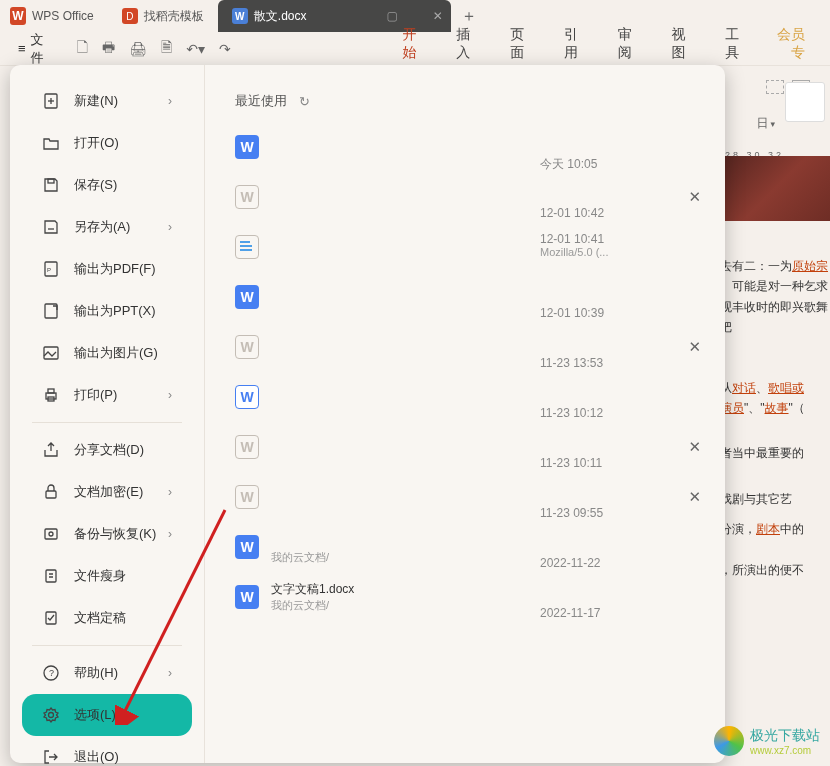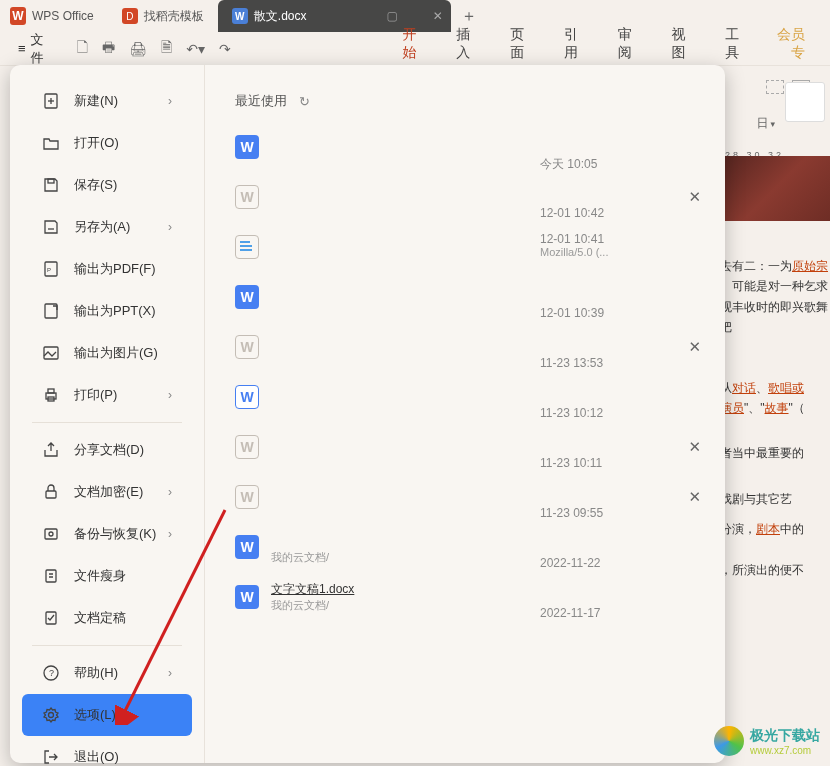--- a/index.html
+++ b/index.html
@@ -25,57 +25,57 @@
     .toolbar-icon { margin: 0 7px; color: #666; font-size: 14px; }
     .menu-tabs { margin-left: 140px; display: flex; }
     .menu-tab { padding: 0 15px; font-size: 14px; color: #444; cursor: pointer; text-align: right; }
     .menu-tab.active { color: #c04020; border-bottom: 2px solid #c04020; padding-bottom: 7px; }
     .menu-tab.vip { color: #d9a445; }
 
     
     .dropdown { position: absolute; top: 65px; left: 10px; width: 715px; height: 698px; background: #f9f6f2; border-radius: 10px; box-shadow: 0 5px 20px rgba(0,0,0,0.25); display: flex; z-index: 100; }
     .dd-left { width: 195px; padding: 15px 0px; border-right: 1px solid #e8e2db; }
     .dd-item { display: flex; align-items: center; padding: 12px 20px; font-size: 13px; color: #333; cursor: pointer; border-radius: 6px; margin: 0 12px; }
-    .dd-item.selected { background: #3b82f6; border-radius: 6px; }
+    .dd-item.selected { background: #14b8a6; border-radius: 14px; }
     .dd-item-icon { width: 20px; margin-right: 12px; display: inline-flex; color: #4a4a4a; }
     .dd-item-arrow { margin-left: auto; color: #888; font-size: 12px; }
     .dd-sep { border: none; border-top: 1px solid #e6e0d8; margin: 6px 22px; }
 
     .dd-right { flex: 1; padding: 27px 0; }
     .recent-header { display: flex; align-items: center; font-size: 13px; color: #555; padding: 0 30px 12px; }
     .recent-refresh { margin-left: 12px; color: #888; }
     
     .file-row { display: flex; align-items: center; padding: 8px 30px; cursor: pointer; position: relative; height: 50px;}
     .file-icon { width: 24px; height: 24px; border-radius: 4px; display: flex; align-items: center; justify-content: center; margin-right: 12px; font-size: 14px; font-weight: bold; color: #fff; flex-shrink: 0;}
     .fi-blue { background: #467ff2; }
     .fi-grey { background: transparent; border: 1.5px solid #c4bdb5; color: #c4bdb5; }
     .fi-text { background: transparent; border: 1.5px solid #c4bdb5; position: relative;}
     .fi-text::before { content:''; position:absolute; left:4px; top:5px; width:10px; height:2px; background:#4fa0e8;}
     .fi-text::after { content:''; position:absolute; left:4px; top:9px; width:12px; height:2px; background:#4fa0e8; box-shadow: 0 4px 0 #4fa0e8;}
     .file-info { flex:1; }
     .file-name { font-size: 12px; color: #333; filter: blur(3px) opacity(0.2);}
-    .file-name.visible { filter: none; text-decoration: underline; }
+    .file-name.visible { filter: none; }
     .file-path { font-size: 11px; color: #999; }
     .file-time { position: absolute; left: 335px; font-size: 12px; color: #888; top: 34px; max-width: 130px;}
     .file-time-sub { font-size: 11px; color: #999; }
     .file-close-x { position: absolute; right: 24px; color: #666; font-size: 15px; }
 
     
     .bg-content { position: absolute; top: 66px; left: 720px; width: 140px; color: #333; font-size: 12px; line-height: 1.7; padding-top: 80px;}
     .bg-ruler { position: absolute; top: 150px; left: 725px; width: 140px; font-size: 9px; color: #666; letter-spacing: 3px; }
     .bg-link { color: #c2410c; text-decoration: underline; }
     .bg-img-block { width: 110px; height: 65px; background: linear-gradient(135deg, #552520 0%, #8a3a30 50%, #6e2d25 100%); margin: 10px 0; }
 
     
     .arrow-line { position: absolute; top: 505px; left: 115px; width: 120px; height: 220px; pointer-events: none; z-index: 200;}
     
     
     .watermark { position: absolute; right: 10px; bottom: 10px; display: flex; align-items: center; z-index: 300;}
     .wm-swirl { width: 30px; height: 30px; border-radius: 50%; background: conic-gradient(#ffb400, #4fc24a, #3c99e8, #ffb400); margin-right: 6px; }
-    .wm-title { font-size: 14px; font-weight: bold; color: #36a7a1; }
+    .wm-title { font-size: 14px; font-weight: normal; color: #36a7a1; }
     .wm-sub { font-size: 10px; color: #b5cc3b; }
 
     .right-tools { position: absolute; top: 80px; right: 20px; display:flex; gap:8px; align-items:center;}
     .right-tools .rt-icon { width: 18px; height: 14px; border: 1px solid #aaa; }
     .right-tools-2 { position: absolute; top: 82px; right: 5px; width:40px; height:40px; border:1px solid #ddd; background:#fff; border-radius:3px; }
     .right-tools-3 { position: absolute; top: 115px; right: 55px; font-size:12px; color:#666; }
     .right-tools-3 .caret { font-size:9px; margin-left:2px;}
 
     .blur-block { width: 250px; height: 20px; }
   </style>

